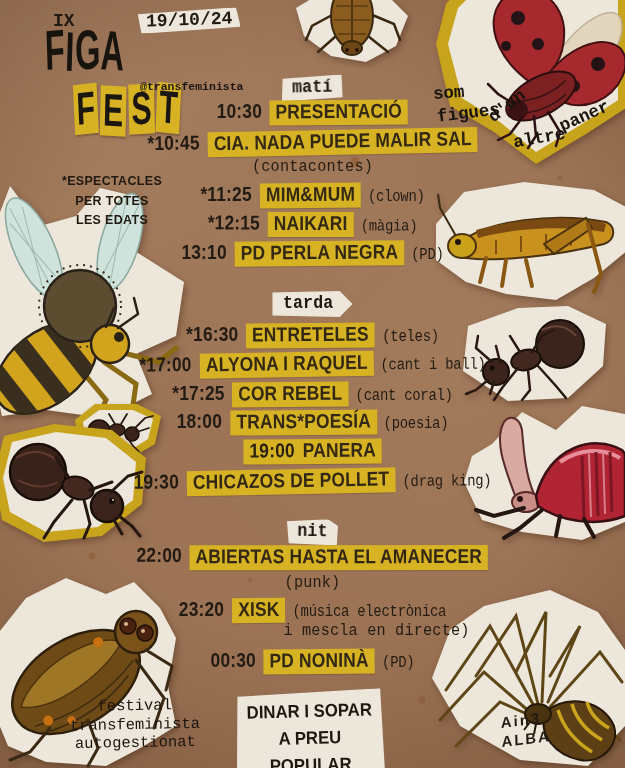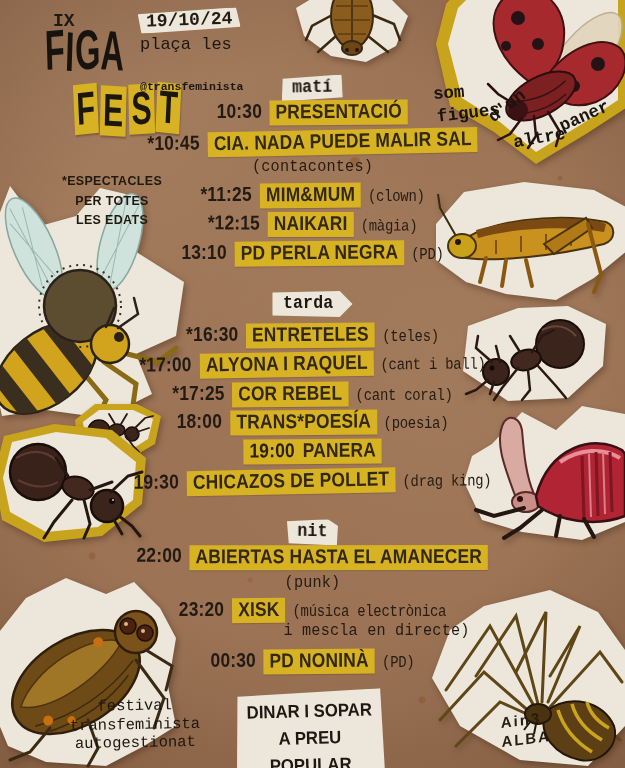--- a/index.html
+++ b/index.html
@@ -282,21 +282,20 @@
     <path d="M126,136 q8,26 34,42 M140,130 q6,22 30,36 M155,128 q4,16 22,26" stroke="#caa41c" stroke-width="3.5" fill="none"></path>
     <ellipse cx="106" cy="140" rx="13" ry="10" fill="#4a3310" stroke="#241708" stroke-width="2"></ellipse>
     <path d="M98,148 l-6,8 M104,150 l-2,10" stroke="#241708" stroke-width="2" fill="none"></path>
   </svg>
 
   <div class="edition">IX</div>
   <div class="figa"><span class="tile">F</span><span class="tile">I</span><span class="tile">G</span><span class="tile">A</span></div>
   <div class="fest"><span class="tile">F</span><span class="tile">E</span><span class="tile">S</span><span class="tile">T</span></div>
   <div class="date-strip">19/10/24</div>
   <div class="venue">
-    <div>plaça les</div>
   </div>
   <div class="handle">@transfeminista</div>
 
   <span class="tag w1">som</span>
   <span class="tag w2">figues</span>
   <span class="tag w3">d'un</span>
   <span class="tag w4">altre</span>
   <span class="tag w5">paner</span>
 
   <div class="ages">

